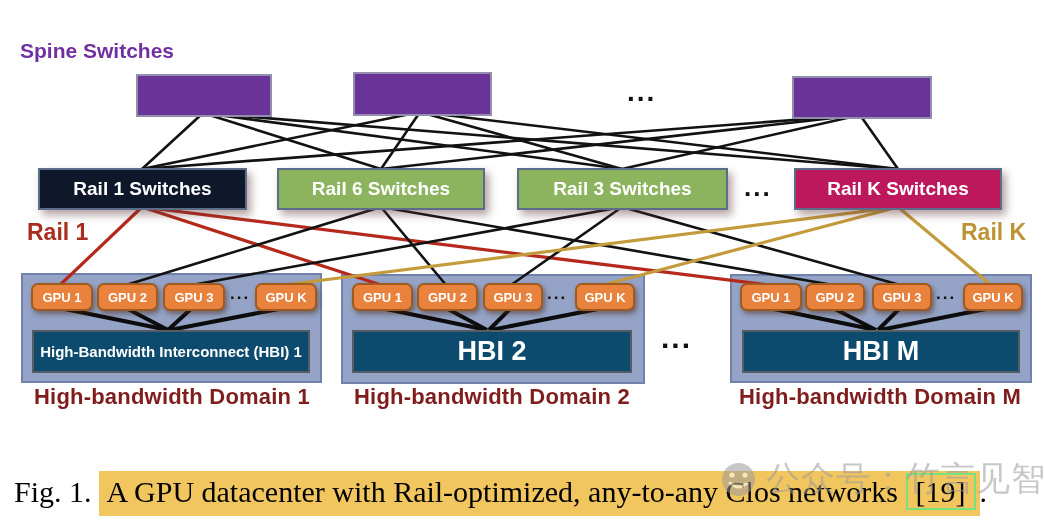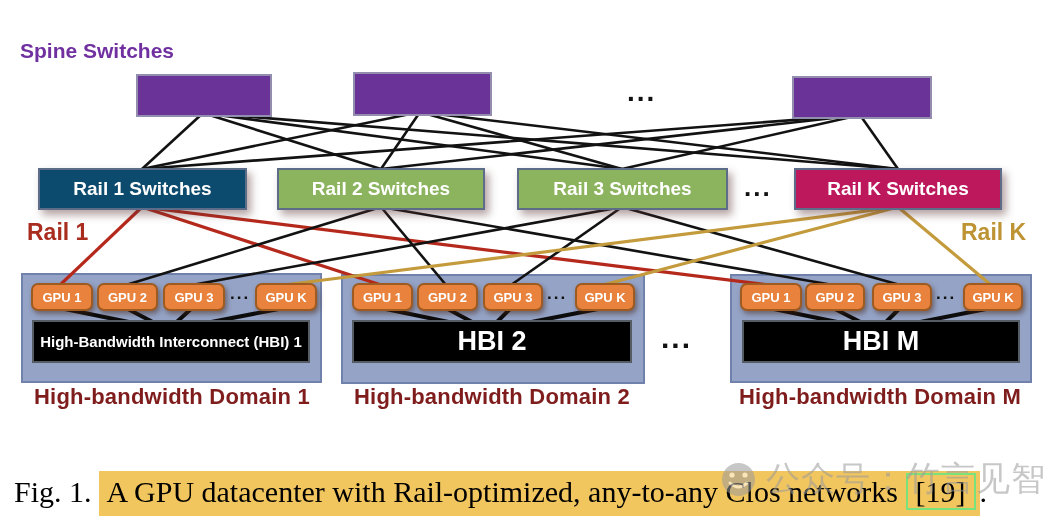--- a/index.html
+++ b/index.html
@@ -10,21 +10,21 @@
   svg.lines{position:absolute;left:0;top:0;z-index:2;}
   
   .spine{background:#6a3397;border:2px solid #938dae;z-index:3;}
   #s1{left:136px;top:66px;width:132px;height:39px;}
   #s2{left:353px;top:64px;width:135px;height:40px;}
   #s3{left:792px;top:68px;width:136px;height:39px;}
   #spine-label{left:20px;top:31px;font-size:21px;font-weight:bold;color:#7030a0;z-index:4;}
   
   .rail{z-index:3;color:#fff;font-weight:bold;font-size:19px;display:flex;align-items:center;
         justify-content:center;border:2px solid #5d6c88;box-shadow:4px 5px 8px rgba(90,50,50,.45);}
-  #r1{left:38px;top:160px;width:205px;height:38px;background:#0c4a6e;}
+  #r1{left:38px;top:160px;width:205px;height:38px;background:#0f172a;}
   #r2{left:277px;top:160px;width:204px;height:38px;background:#8cb45f;}
   #r3{left:517px;top:160px;width:207px;height:38px;background:#8cb45f;}
   #rk{left:794px;top:160px;width:204px;height:38px;background:#be185d;}
   #rail1-tag{left:27px;top:211px;font-size:23px;font-weight:bold;color:#a92d1f;z-index:4;}
   #railk-tag{left:961px;top:211px;font-size:23px;font-weight:bold;color:#bd9334;z-index:4;}
   
   .dots{font-weight:bold;color:#111;z-index:4;letter-spacing:2px;}
   #dots-spine{left:627px;top:68px;font-size:28px;}
   #dots-rail{left:744px;top:164px;font-size:26px;}
   #dots-domain{left:661px;top:313px;font-size:30px;}
@@ -36,22 +36,22 @@
   #d2{left:341px;top:266px;width:300px;height:106px;}
   #dm{left:730px;top:266px;width:298px;height:105px;}
   
   .gpu{z-index:3;background:#e8823d;border:2px solid #9e5b21;border-radius:7px;color:#fff;
        font-weight:bold;font-size:13px;display:flex;align-items:center;justify-content:center;
        box-shadow:2px 3px 5px rgba(70,35,20,.5);height:24px;top:275px;}
   #g1a{left:31px;width:58px;}  #g1b{left:97px;width:57px;}  #g1c{left:163px;width:58px;}  #g1k{left:255px;width:58px;}
   #g2a{left:352px;width:57px;} #g2b{left:417px;width:57px;} #g2c{left:483px;width:56px;} #g2k{left:575px;width:56px;}
   #g3a{left:740px;width:58px;} #g3b{left:805px;width:56px;} #g3c{left:872px;width:56px;} #g3k{left:963px;width:56px;}
   
-  .hbi{z-index:3;background:#000000;border:2px solid #565c64;color:#fff;display:flex;
-       align-items:center;justify-content:center;top:312px;height:39px;white-space:nowrap;}
+  .hbi{z-index:3;background:#0c4a6e;border:2px solid #565c64;color:#fff;display:flex;
+       align-items:center;justify-content:center;top:322px;height:39px;white-space:nowrap;}
   #hbi1{left:32px;width:274px;font-size:15px;font-weight:bold;}
   #hbi2{left:352px;width:276px;font-size:27px;font-weight:600;}
   #hbim{left:742px;width:274px;font-size:27px;font-weight:600;}
   
   .dlabel{z-index:4;top:376px;width:320px;text-align:center;font-size:22px;font-weight:600;
           color:#7f1d1d;letter-spacing:.2px;}
   #dl1{left:12px;} #dl2{left:332px;} #dlm{left:720px;}
   
   .caption{z-index:6;left:14px;top:467px;font-family:"Liberation Serif",serif;font-size:30px;
            color:#000;white-space:nowrap;}
@@ -118,21 +118,21 @@
     </g>
   </svg>
 
   <div class="abs" id="spine-label">Spine Switches</div>
   <div class="abs spine" id="s1"></div>
   <div class="abs spine" id="s2"></div>
   <div class="abs spine" id="s3"></div>
   <div class="abs dots" id="dots-spine">...</div>
 
   <div class="abs rail" id="r1">Rail 1 Switches</div>
-  <div class="abs rail" id="r2">Rail 2 Switches</div>
+  <div class="abs rail" id="r2">Rail 6 Switches</div>
   <div class="abs rail" id="r3">Rail 3 Switches</div>
   <div class="abs rail" id="rk">Rail K Switches</div>
   <div class="abs dots" id="dots-rail">...</div>
   <div class="abs" id="rail1-tag">Rail 1</div>
   <div class="abs" id="railk-tag">Rail K</div>
 
   <div class="abs domain" id="d1"></div>
   <div class="abs gpu" id="g1a">GPU 1</div>
   <div class="abs gpu" id="g1b">GPU 2</div>
   <div class="abs gpu" id="g1c">GPU 3</div>

